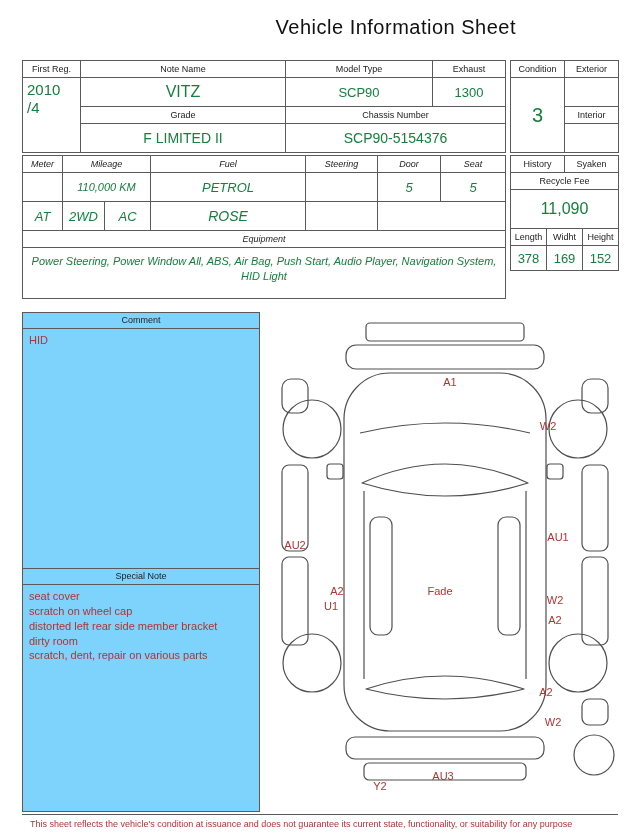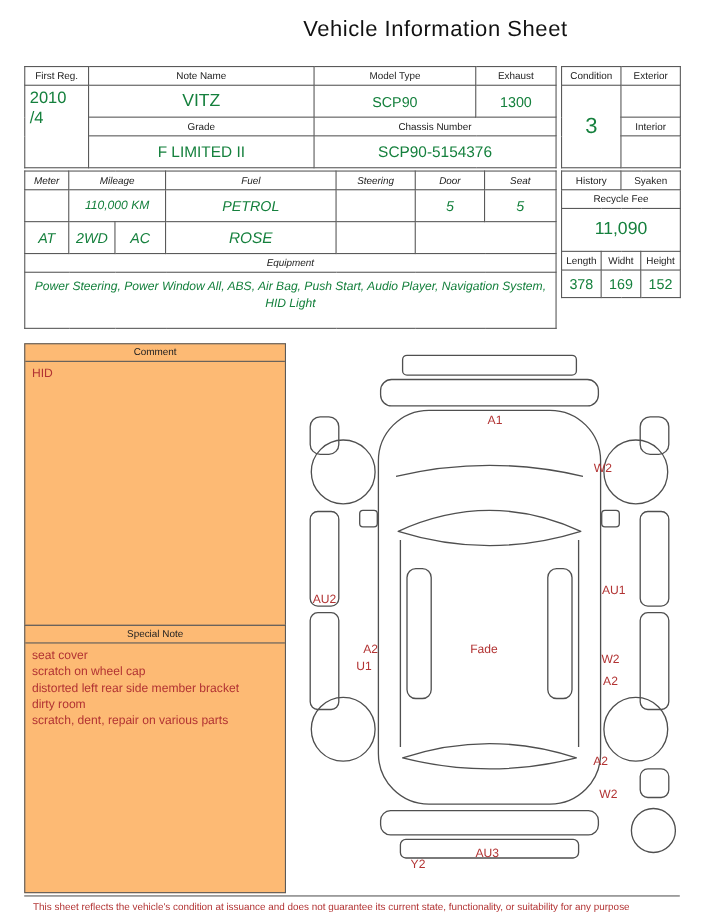--- a/index.html
+++ b/index.html
@@ -14,21 +14,21 @@
   .h24{height:24px}.h28{height:28px}.h38{height:38px}
   .f10{font-size:10px}.f11{font-size:11px}.f13{font-size:13px}.f14{font-size:14px}
   .f15{font-size:13px}.f16{font-size:16px}.f20{font-size:20px}
   td.firstreg{white-space:pre-line;text-align:left;vertical-align:top;padding:3px 0 0 4px;
               font-size:15px;line-height:1.2;}
   td.eqp{text-align:center;vertical-align:top;padding:6px 5px;line-height:1.35;height:38px;}
   #tblA{left:22px;top:60px;width:483px;}
   #tblB{left:510px;top:60px;width:108px;}
   #tblC{left:22px;top:155px;width:483px;font-style:italic;}
   #tblD{left:510px;top:155px;width:108px;}
-  .box{position:absolute;border:1px solid #5a5a5a;background:#fdba74;}
+  .box{position:absolute;border:1px solid #5a5a5a;background:#7dd3fc;}
   #commentBox{left:22px;top:312px;width:236px;height:255px;}
   #specialBox{left:22px;top:568px;width:236px;height:242px;}
   .box .hdr{height:15px;line-height:15px;border-bottom:1px solid #5a5a5a;font-size:9px;
             text-align:center;color:#222;}
   .box .content{padding:4px 6px;font-size:11px;color:#b23333;white-space:pre-line;
                 line-height:1.35;text-align:left;}
   #diagram{position:absolute;left:264px;top:315px;width:362px;height:478px;}
   .anno{position:absolute;transform:translate(-50%,-50%);font-size:11px;color:#b23333;white-space:nowrap;margin-top:28px;}
   #footerLine{position:absolute;left:22px;top:814px;width:596px;height:0;border-top:1px solid #5a5a5a;}
   #footer{position:absolute;left:30px;top:819px;width:586px;font-size:9px;color:#b23333;}

